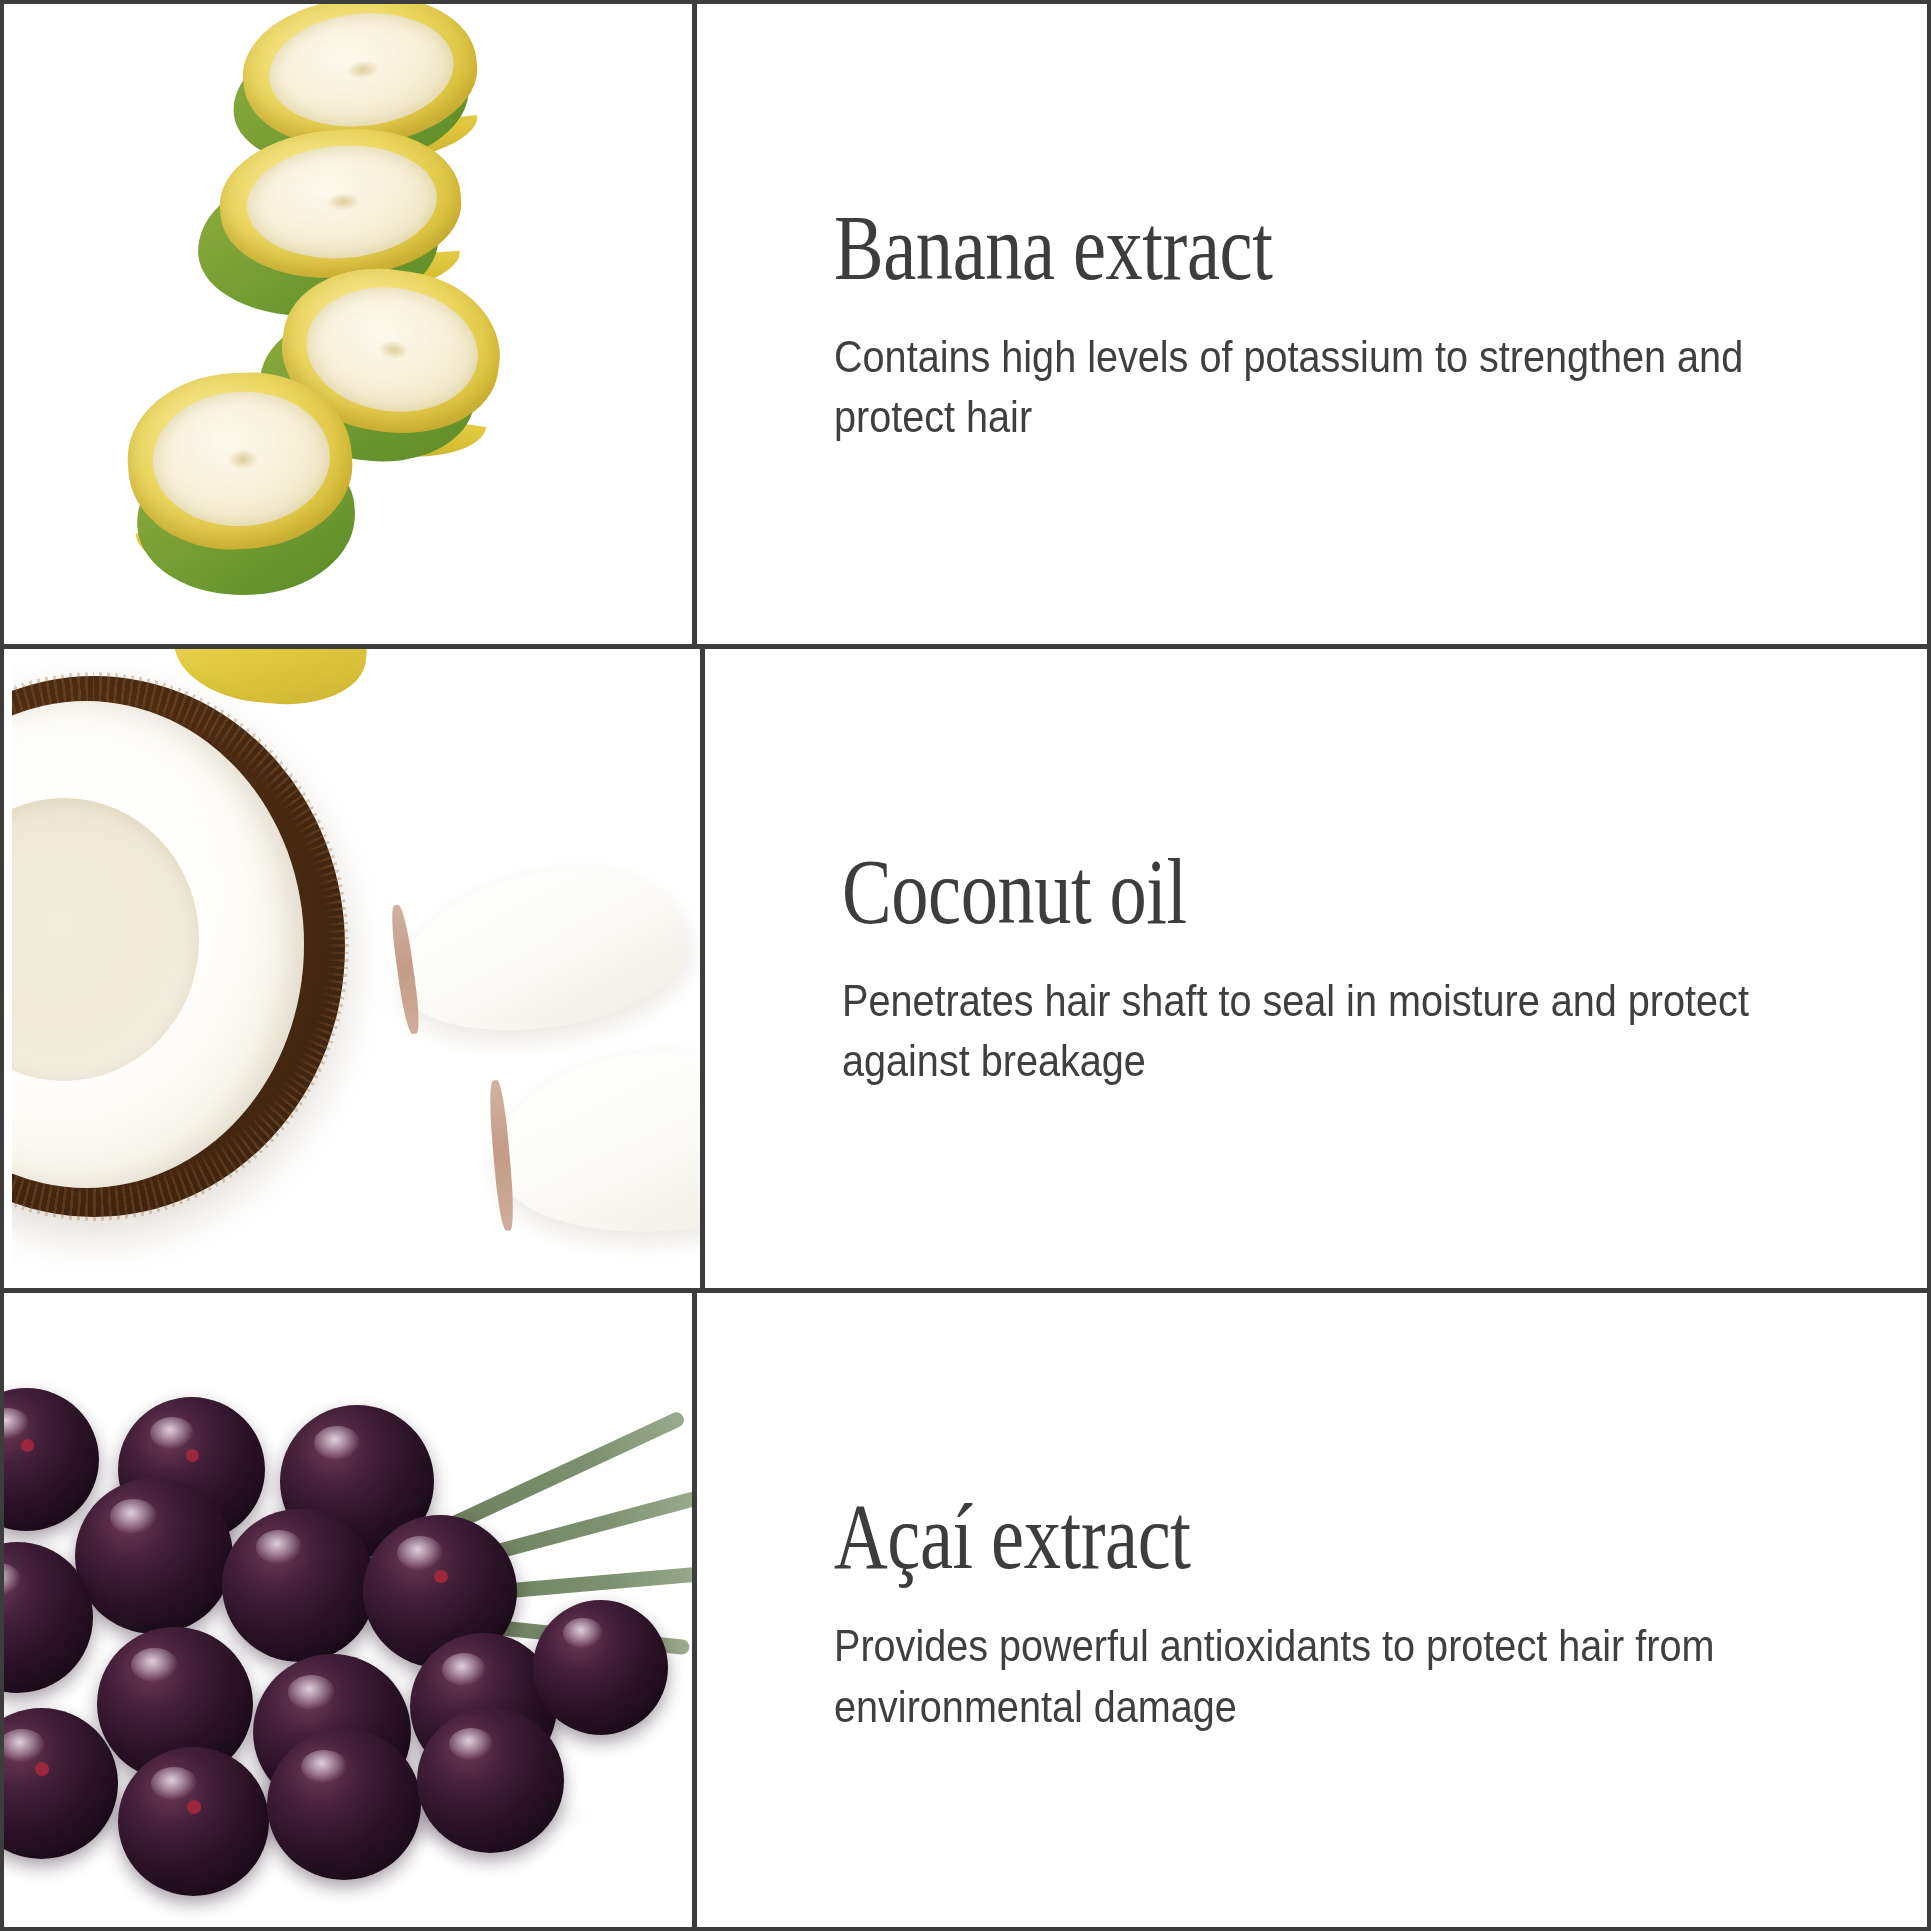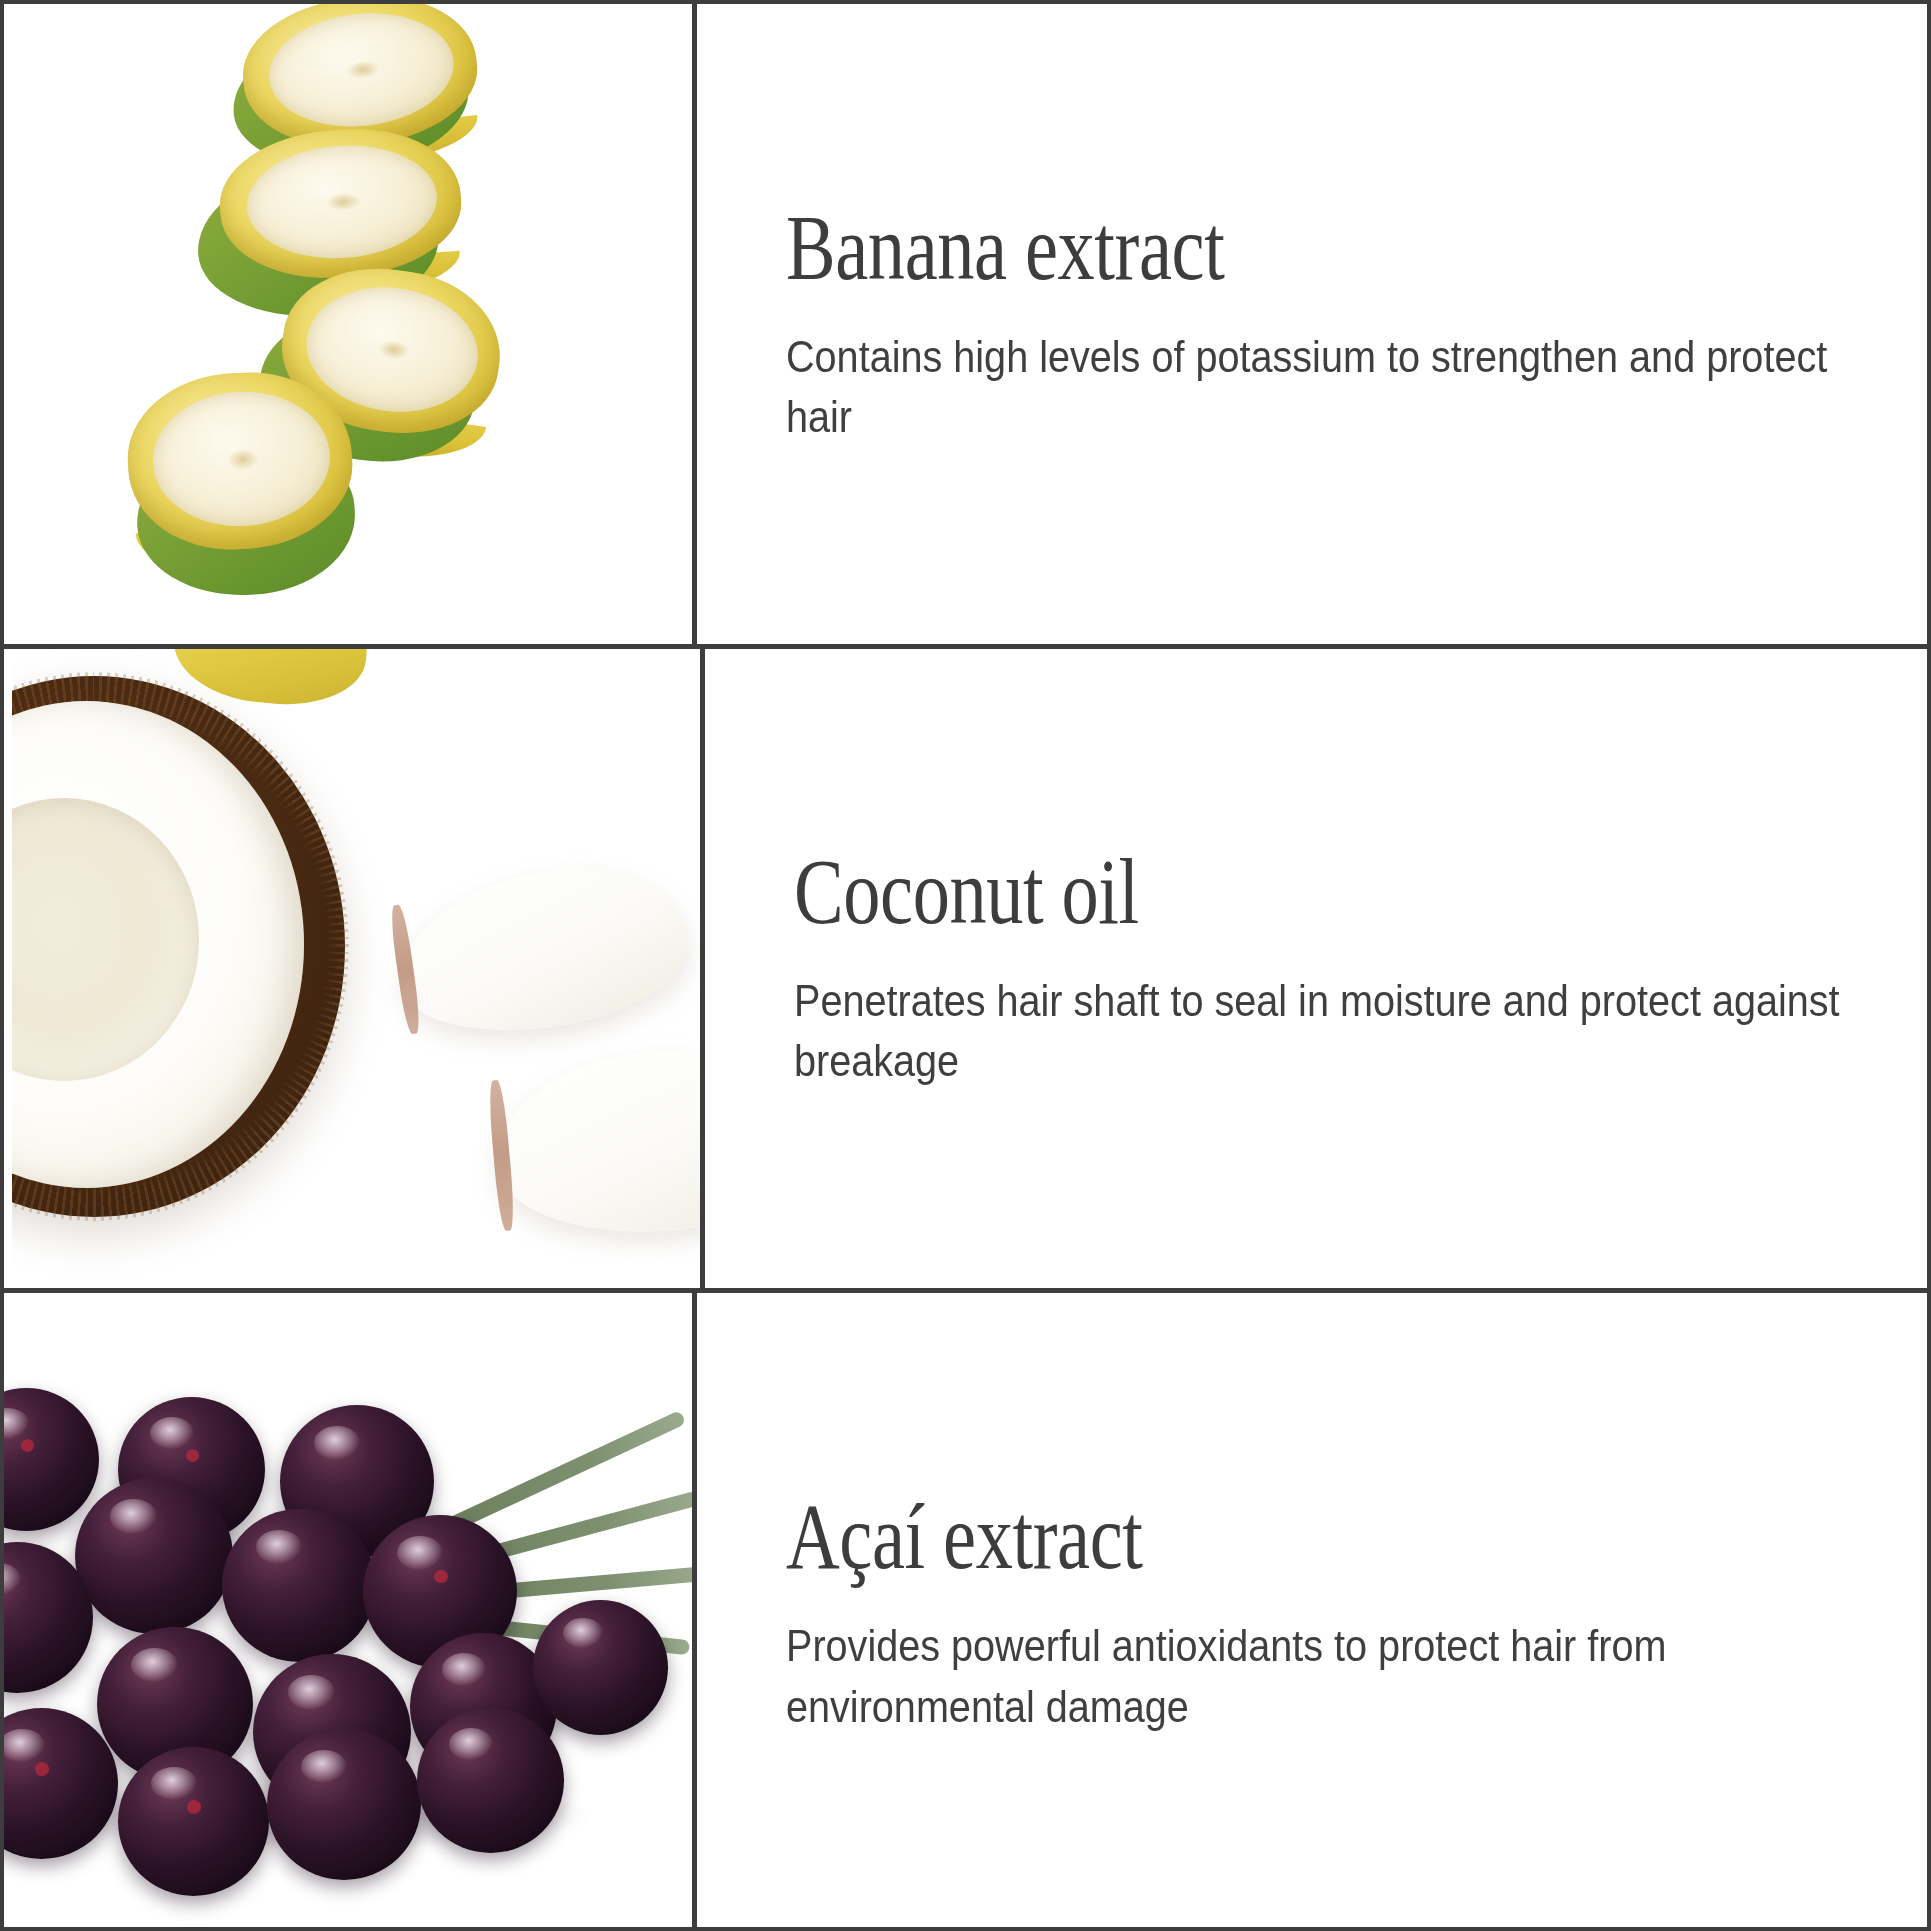--- a/index.html
+++ b/index.html
@@ -19,20 +19,21 @@
     overflow: hidden;
     font-family: "Liberation Sans", sans-serif;
   }
 
   .row {
     position: relative;
     display: flex;
     width: 100%;
     height: 640px;
     overflow: hidden;
+    gap: 48px;
   }
   .row.r2 { height: 639px; margin-left: 8px; }
   .row.r3 { height: 642px; }
 
   .row-divider {
     width: 100%;
     height: 4.8px;
     background: #3d3d3d;
     flex: none;
   }

